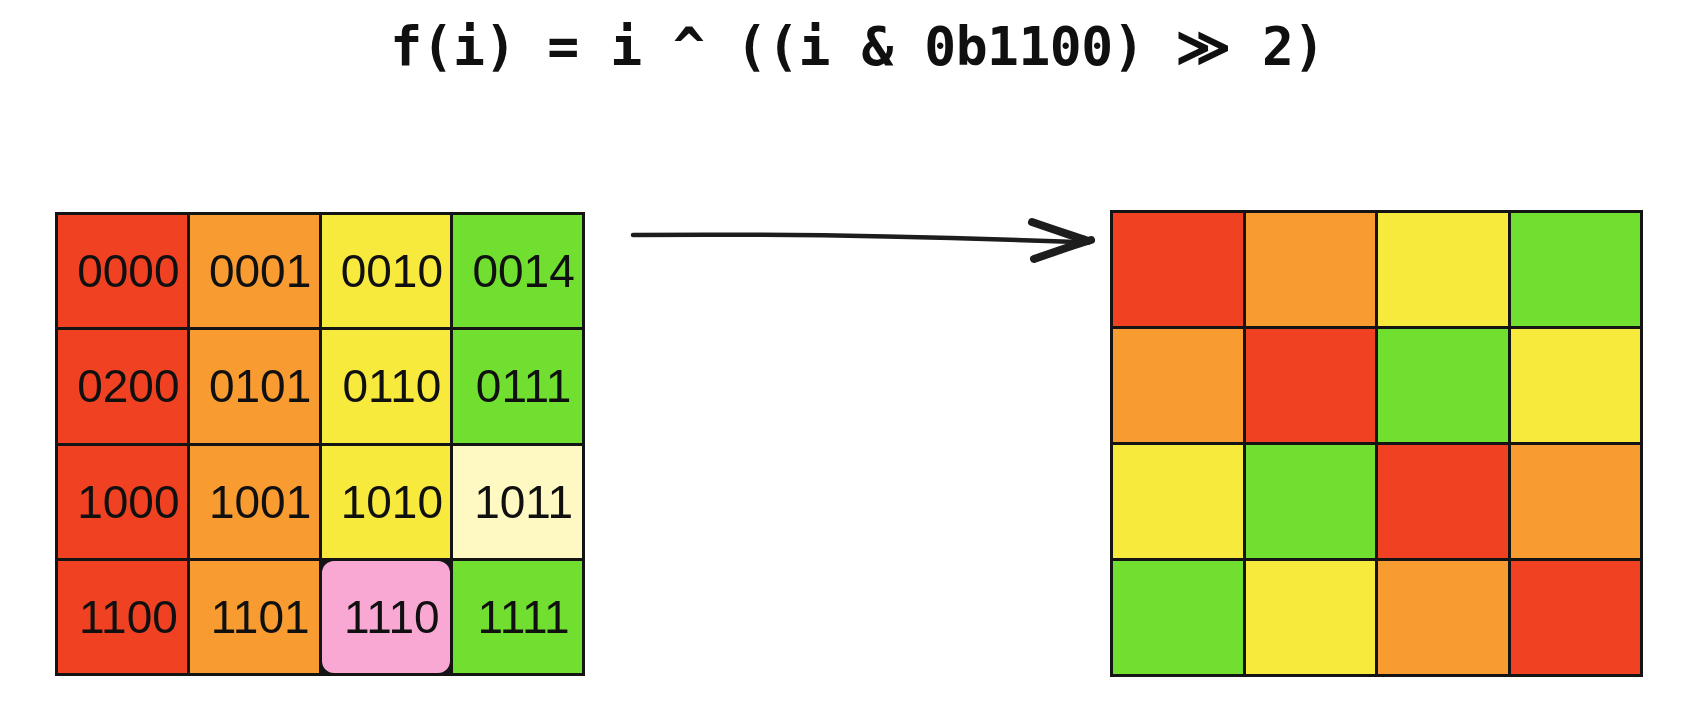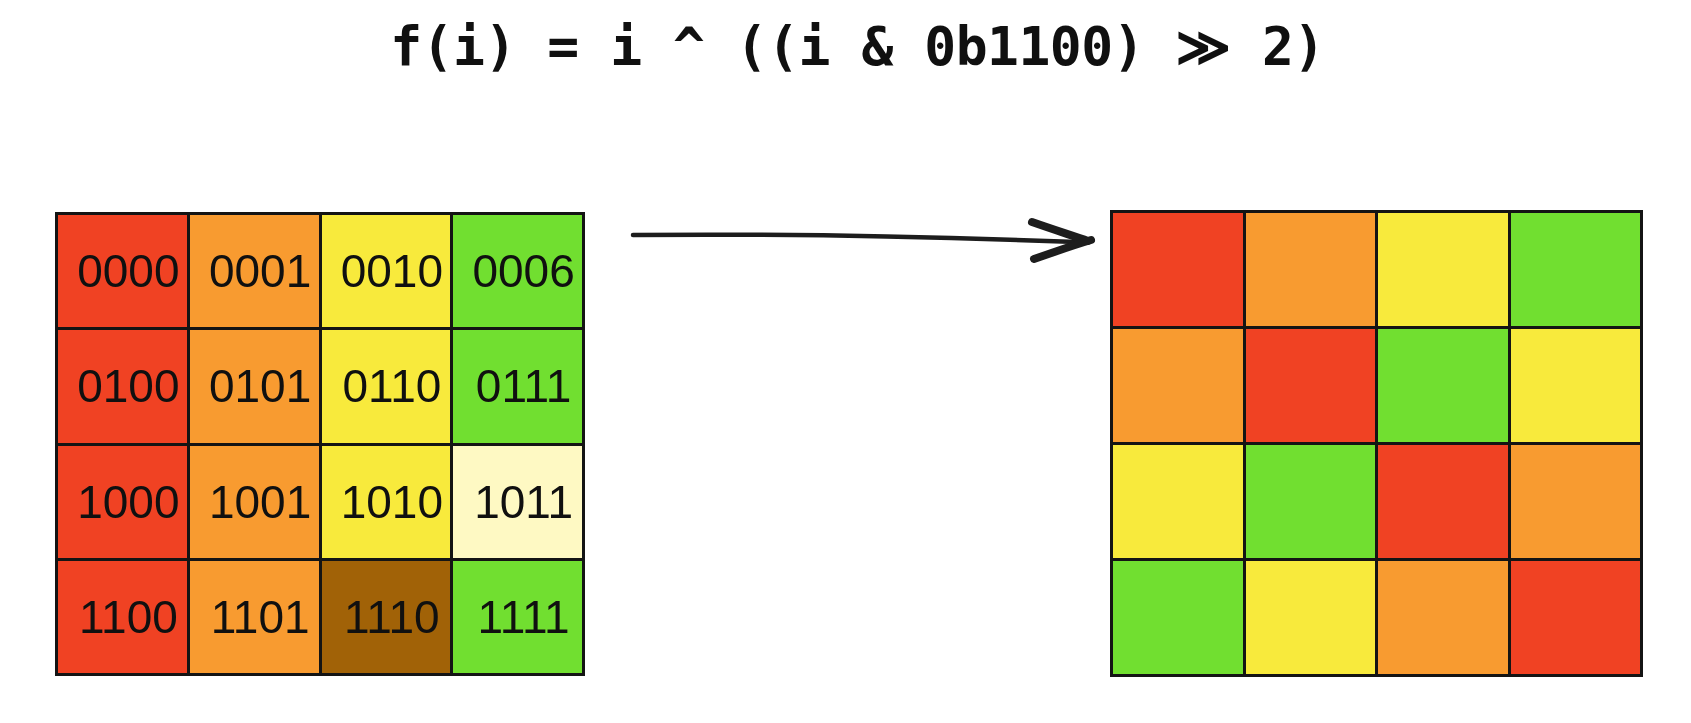--- a/index.html
+++ b/index.html
@@ -72,32 +72,32 @@
 </style>
 </head>
 <body style="background: rgb(255, 255, 255);">
 
 <div class="title" style="color: rgb(16, 16, 16);">f(i) = i ^ ((i &amp; 0b1100) ≫ 2)</div>
 
 <div id="left-grid" class="grid" style="background: rgb(20, 20, 20);">
     <div class="cell" style="background: rgb(240, 66, 35);">0000</div>
     <div class="cell" style="background: rgb(248, 155, 48);">0001</div>
     <div class="cell" style="background: rgb(248, 234, 60);">0010</div>
-    <div class="cell" style="background: rgb(113, 223, 48);">0006</div>
-    <div class="cell" style="background: rgb(240, 66, 35);">0100</div>
+    <div class="cell" style="background: rgb(113, 223, 48);">0014</div>
+    <div class="cell" style="background: rgb(240, 66, 35);">0200</div>
     <div class="cell" style="background: rgb(248, 155, 48);">0101</div>
     <div class="cell" style="background: rgb(248, 234, 60);">0110</div>
     <div class="cell" style="background: rgb(113, 223, 48);">0111</div>
     <div class="cell" style="background: rgb(240, 66, 35);">1000</div>
     <div class="cell" style="background: rgb(248, 155, 48); text-align: center;">1001</div>
     <div class="cell" style="background: rgb(248, 234, 60);">1010</div>
     <div class="cell" style="background: #fef9c3;">1011</div>
     <div class="cell" style="background: rgb(240, 66, 35);">1100</div>
     <div class="cell" style="background: rgb(248, 155, 48);">1101</div>
-    <div class="cell" style="background: #a16207;">1110</div>
+    <div class="cell" style="background: #f9a8d4; border-radius: 12px;">1110</div>
     <div class="cell" style="background: rgb(113, 223, 48);">1111</div>
   </div>
 
 <svg class="arrow-svg" viewBox="0 0 480 84" fill="none" xmlns="http://www.w3.org/2000/svg" style="color: rgb(29, 29, 29);">
   <path d="M11,37 C160,35.5 320,39 455,44" stroke="currentColor" stroke-width="4.5" stroke-linecap="round"></path>
   <path d="M410,24 C430,31 450,37.5 466,43" stroke="currentColor" stroke-width="8" stroke-linecap="round"></path>
   <path d="M412,61 C432,54 452,47 469,42" stroke="currentColor" stroke-width="8" stroke-linecap="round"></path>
 </svg>
 
 <div id="right-grid" class="grid" style="background: rgb(20, 20, 20);">

